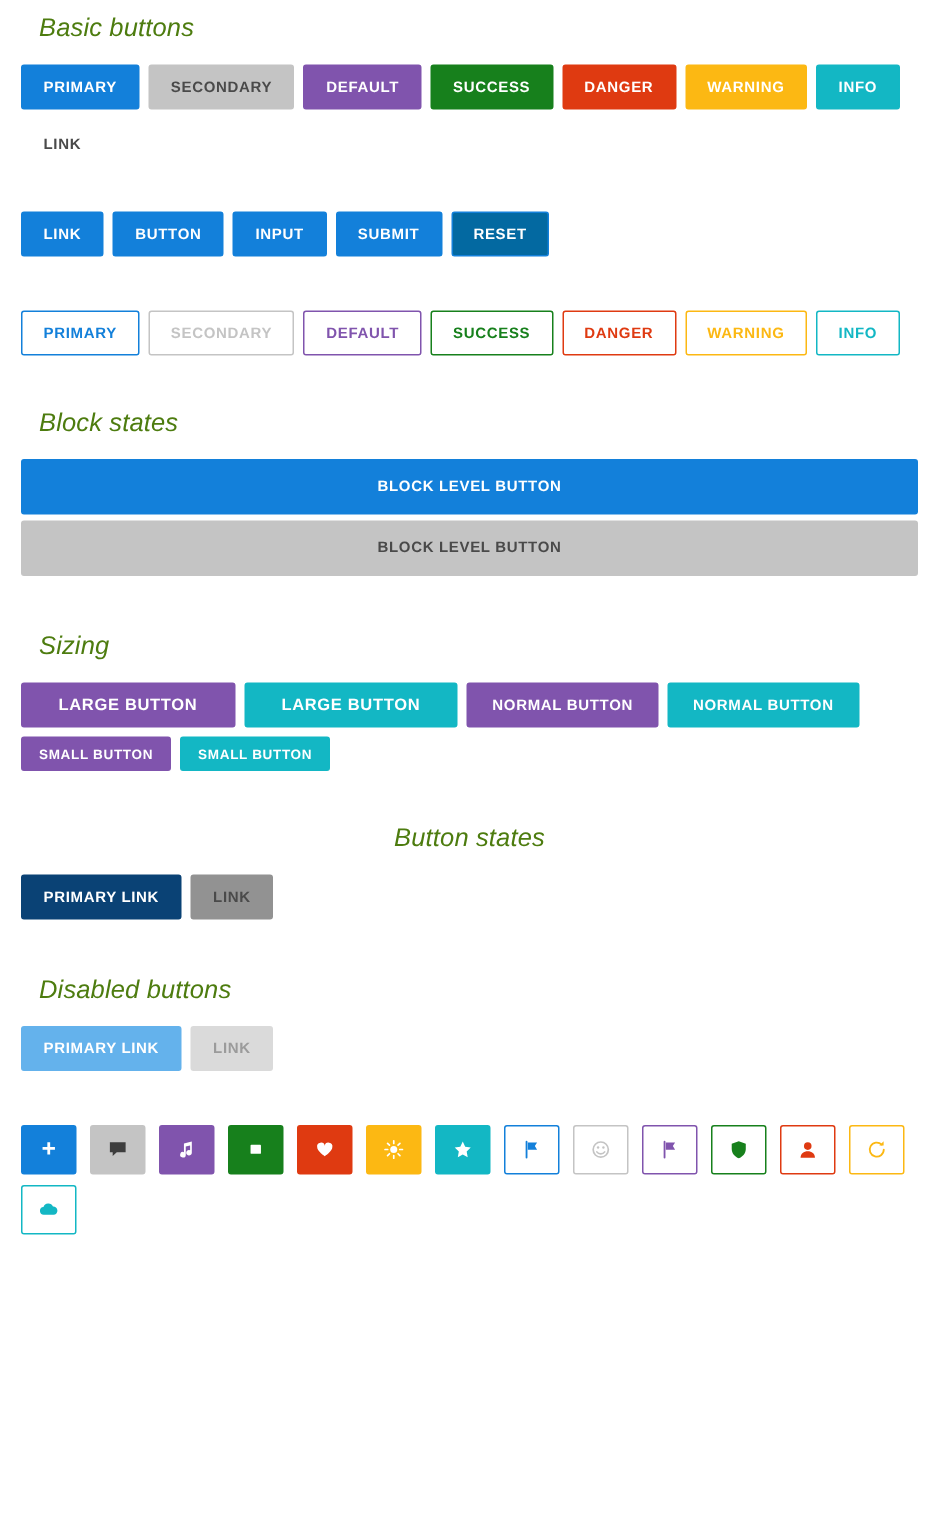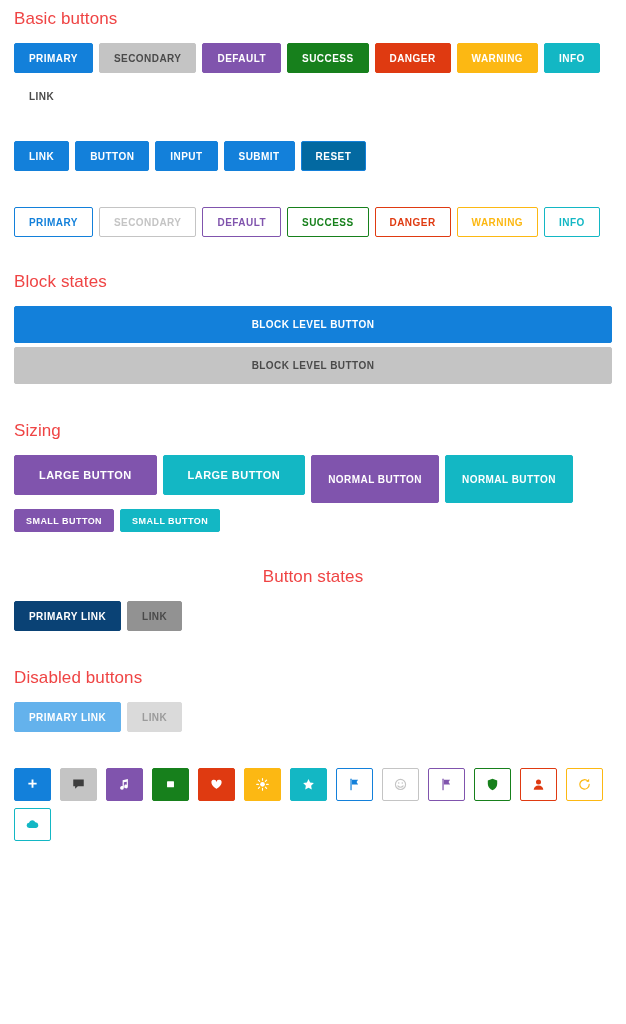--- a/index.html
+++ b/index.html
@@ -10,25 +10,26 @@
     height: 1024px;
     background: #ffffff;
     font-family: "Liberation Sans", sans-serif;
     overflow: hidden;
   }
   .page { padding: 0 14px; width: 626px; }
 
   .section-title {
     font-size: 17px;
     font-weight: 400;
-    color: #ef4444;
+    color: #4d7c0f;
     letter-spacing: .1px;
-    margin: 0;
+    margin: 12px;
     padding: 0;
     line-height: 1;
+    font-style: italic;
   }
 
   .row {
     display: flex;
     flex-wrap: wrap;
     align-items: flex-start;
   }
 
   .btn {
     display: inline-flex;
@@ -55,22 +56,22 @@
     border-color: transparent;
   }
   .btn.outline { background: #ffffff; }
   .btn.block {
     display: flex;
     width: 100%;
     margin: 0 0 4px 0;
     height: 37px;
     font-size: 10px;
   }
-  .btn.lg { height: 40px; padding: 0 24px; font-size: 11px; }
-  .btn.nm { height: 48px; padding: 0 16px; font-size: 10px; }
+  .btn.lg { height: 30px; padding: 0 24px; font-size: 11px; }
+  .btn.nm { height: 30px; padding: 0 16px; font-size: 10px; }
   .btn.sm { height: 23px; padding: 0 11px; font-size: 9px; }
   .btn.icon {
     width: 37px;
     min-width: 37px;
     height: 33px;
     padding: 0;
     margin: 0 9px 7px 0;
   }
   .btn.icon svg { display: block; }
 

